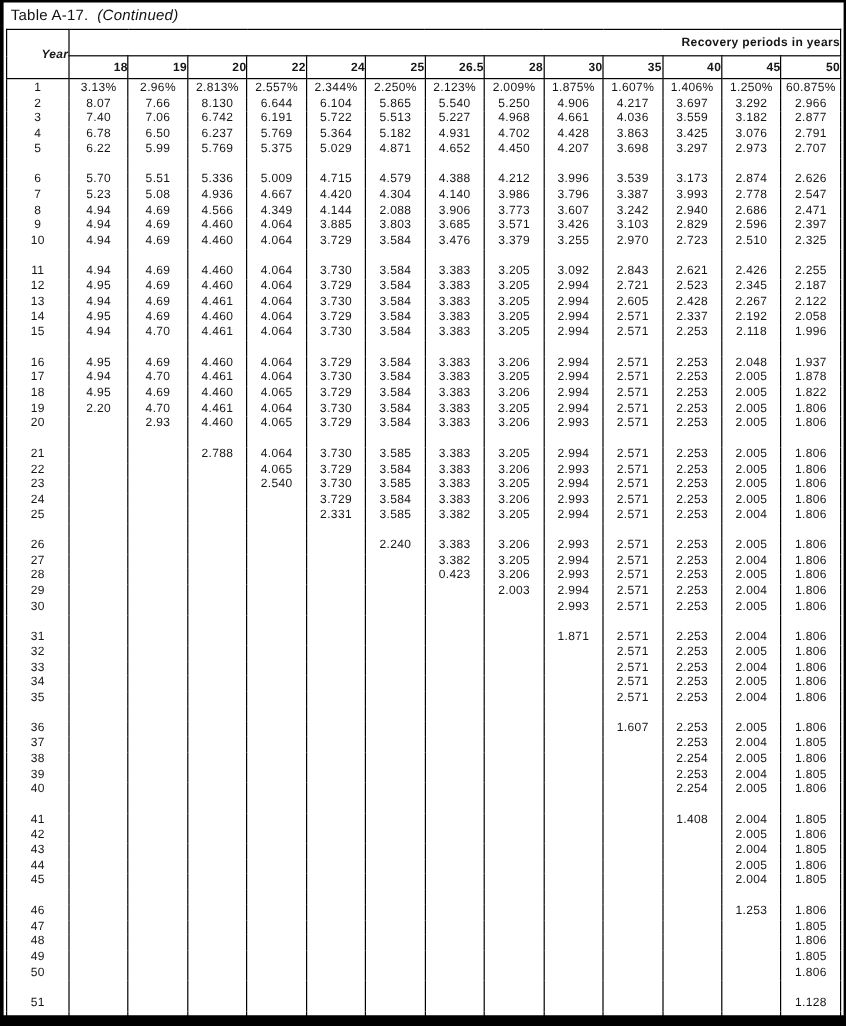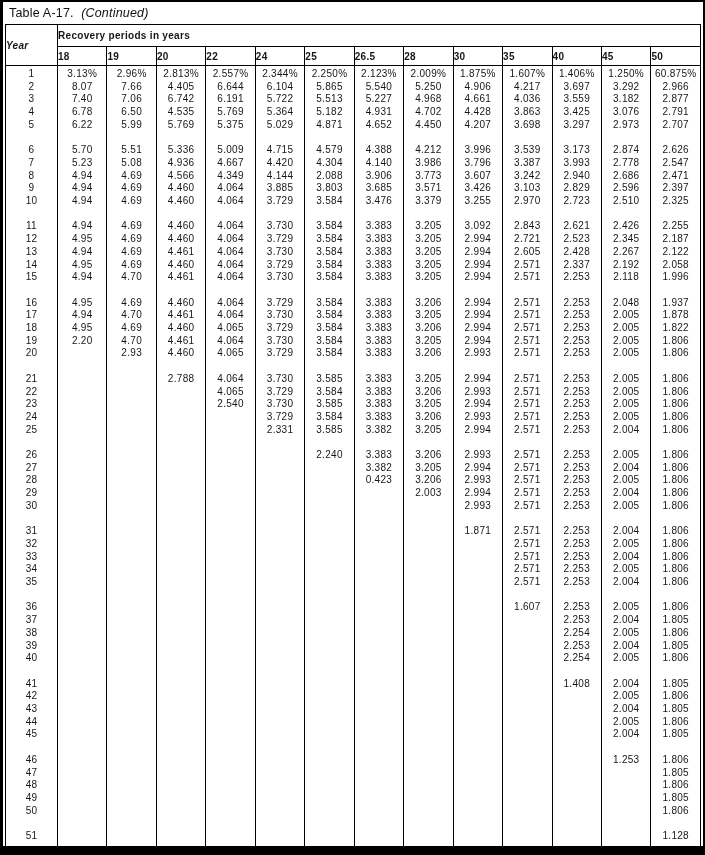--- a/index.html
+++ b/index.html
@@ -35,21 +35,21 @@
   }
   .mtable th, .mtable td {
     box-sizing: border-box;
     padding: 0;
     color: #161616;
   }
   thead th {
     border: 1px solid #000;
     font-size: 10px;
     font-weight: bold;
-    text-align: left;
+    text-align: right;
     letter-spacing: 0.3px;
   }
   th.group-hdr { height: 22px; }
   tr.col-hdr-row th { height: 19px; }
   th.year-hdr { vertical-align: middle; font-style: italic; }
   tbody td {
     border-left: 1px solid #000;
     border-right: 1px solid #000;
     border-top: none; border-bottom: none;
     font-size: 10px;
@@ -125,21 +125,21 @@
           <td>1.875%</td>
           <td>1.607%</td>
           <td>1.406%</td>
           <td>1.250%</td>
           <td>60.875%</td>
         </tr>
         <tr>
           <td>2</td>
           <td>8.07</td>
           <td>7.66</td>
-          <td>4.405</td>
+          <td>8.130</td>
           <td>6.644</td>
           <td>6.104</td>
           <td>5.865</td>
           <td>5.540</td>
           <td>5.250</td>
           <td>4.906</td>
           <td>4.217</td>
           <td>3.697</td>
           <td>3.292</td>
           <td>2.966</td>
@@ -157,21 +157,21 @@
           <td>4.661</td>
           <td>4.036</td>
           <td>3.559</td>
           <td>3.182</td>
           <td>2.877</td>
         </tr>
         <tr>
           <td>4</td>
           <td>6.78</td>
           <td>6.50</td>
-          <td>4.535</td>
+          <td>6.237</td>
           <td>5.769</td>
           <td>5.364</td>
           <td>5.182</td>
           <td>4.931</td>
           <td>4.702</td>
           <td>4.428</td>
           <td>3.863</td>
           <td>3.425</td>
           <td>3.076</td>
           <td>2.791</td>

